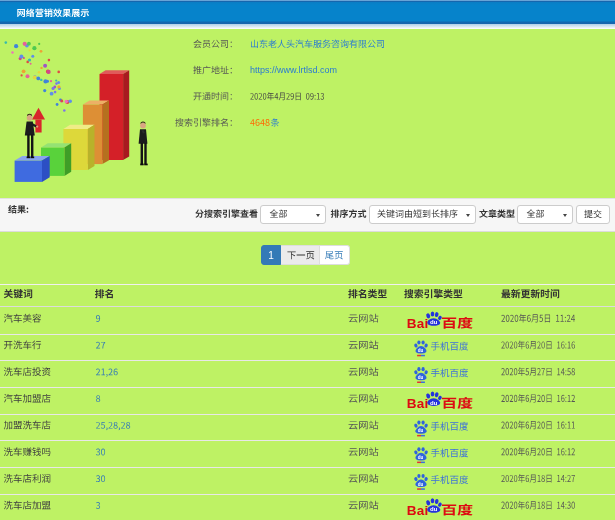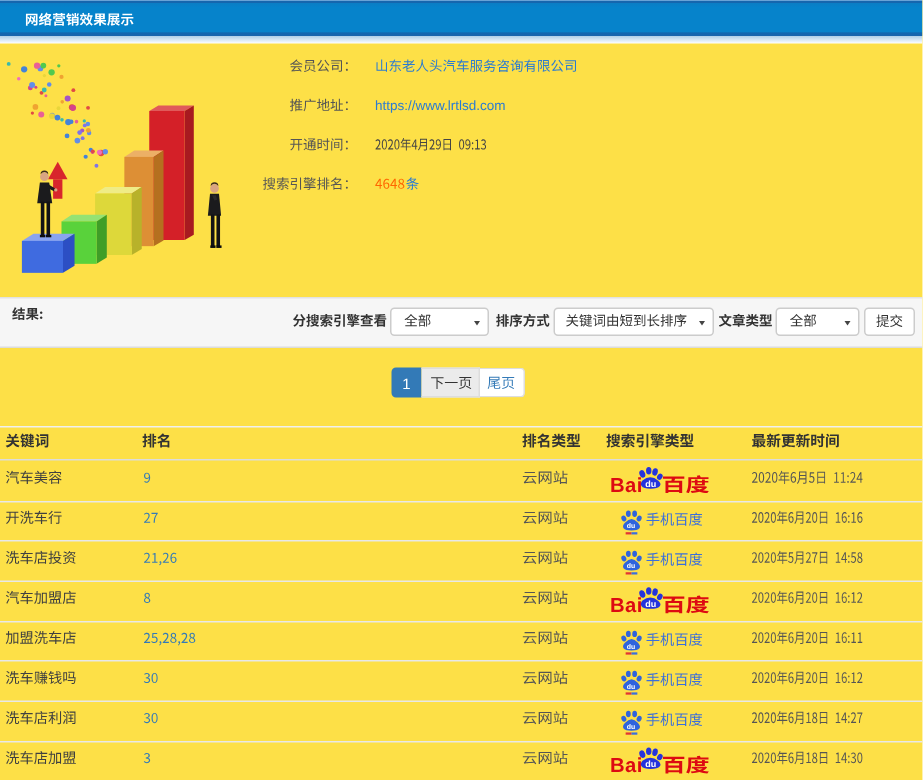--- a/index.html
+++ b/index.html
@@ -1,17 +1,17 @@
 <!DOCTYPE html>
 <html><head>
 <meta charset="utf-8">
 <style>
 * { margin:0; padding:0; box-sizing:border-box; }
 html,body { width:615px; height:520px; background:#fff; font-family:"Liberation Sans", sans-serif; overflow:hidden; }
-#page { position:relative; width:615px; height:520px; background:#fde047; }
+#page { position:relative; width:615px; height:520px; background:#bef264; }
 .abs { position:absolute; }
 #hdr { left:0; top:0; width:615px; height:24px;
   background:linear-gradient(to bottom,#68a3d6 0,#68a3d6 1px,#1566ae 1px,#1566ae 2px,#0b7dc4 2px,#0683cb 5px,#0683cb 21px,#1167b0 22px,#1865ad 24px); }
 #hdrfade { left:0; top:24px; width:615px; height:5px; background:linear-gradient(to bottom,#aecfe8,#ffffff); }
 #fbar { left:0; top:197.8px; width:615px; height:34.7px; background:#f6f6f6; border-top:1px solid #e2e2e2; border-bottom:1px solid #dcdcdc; }
 .sel { position:absolute; top:204.7px; height:19.5px; background:#fff; border:1px solid #ccc; border-radius:3px; }
 .ar { position:absolute; right:5px; top:8px; width:0; height:0; border-left:2.9px solid transparent; border-right:2.9px solid transparent; border-top:3.5px solid #444; }
 #btnsubmit { position:absolute; left:576px; top:204.7px; width:33.5px; height:19.5px; background:#fff; border:1px solid #ccc; border-radius:3px; }
 .pg { position:absolute; top:245.2px; height:20.1px; }
 #pg1 { left:260.7px; width:20.6px; background:#337ab7; border:1px solid #337ab7; border-radius:3px 0 0 3px; }

